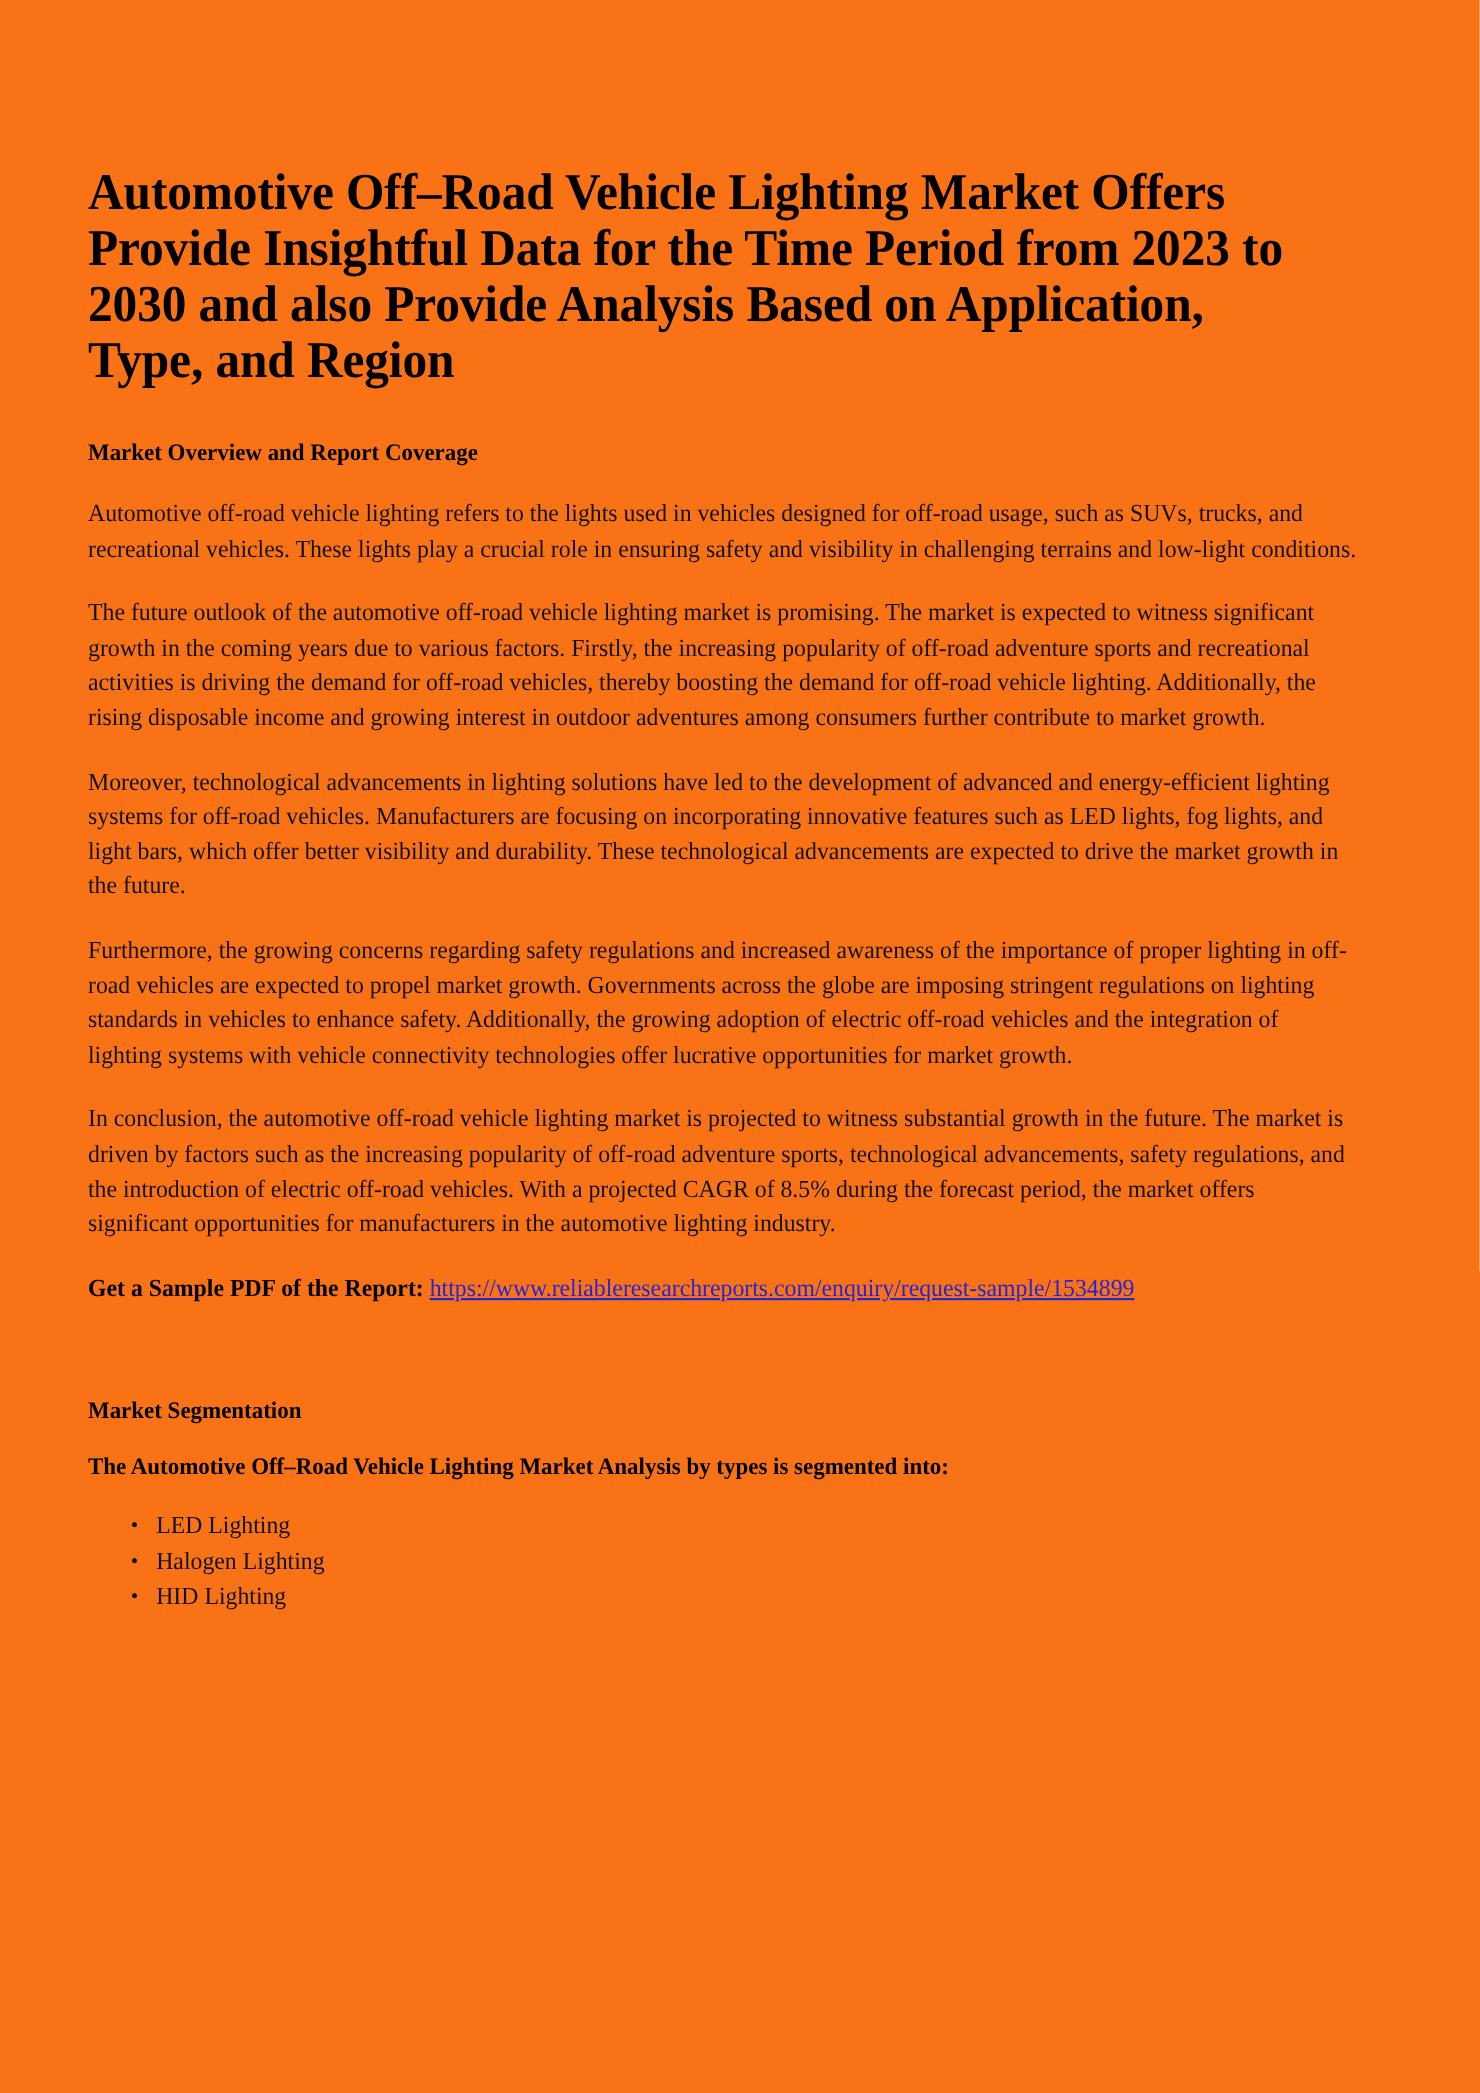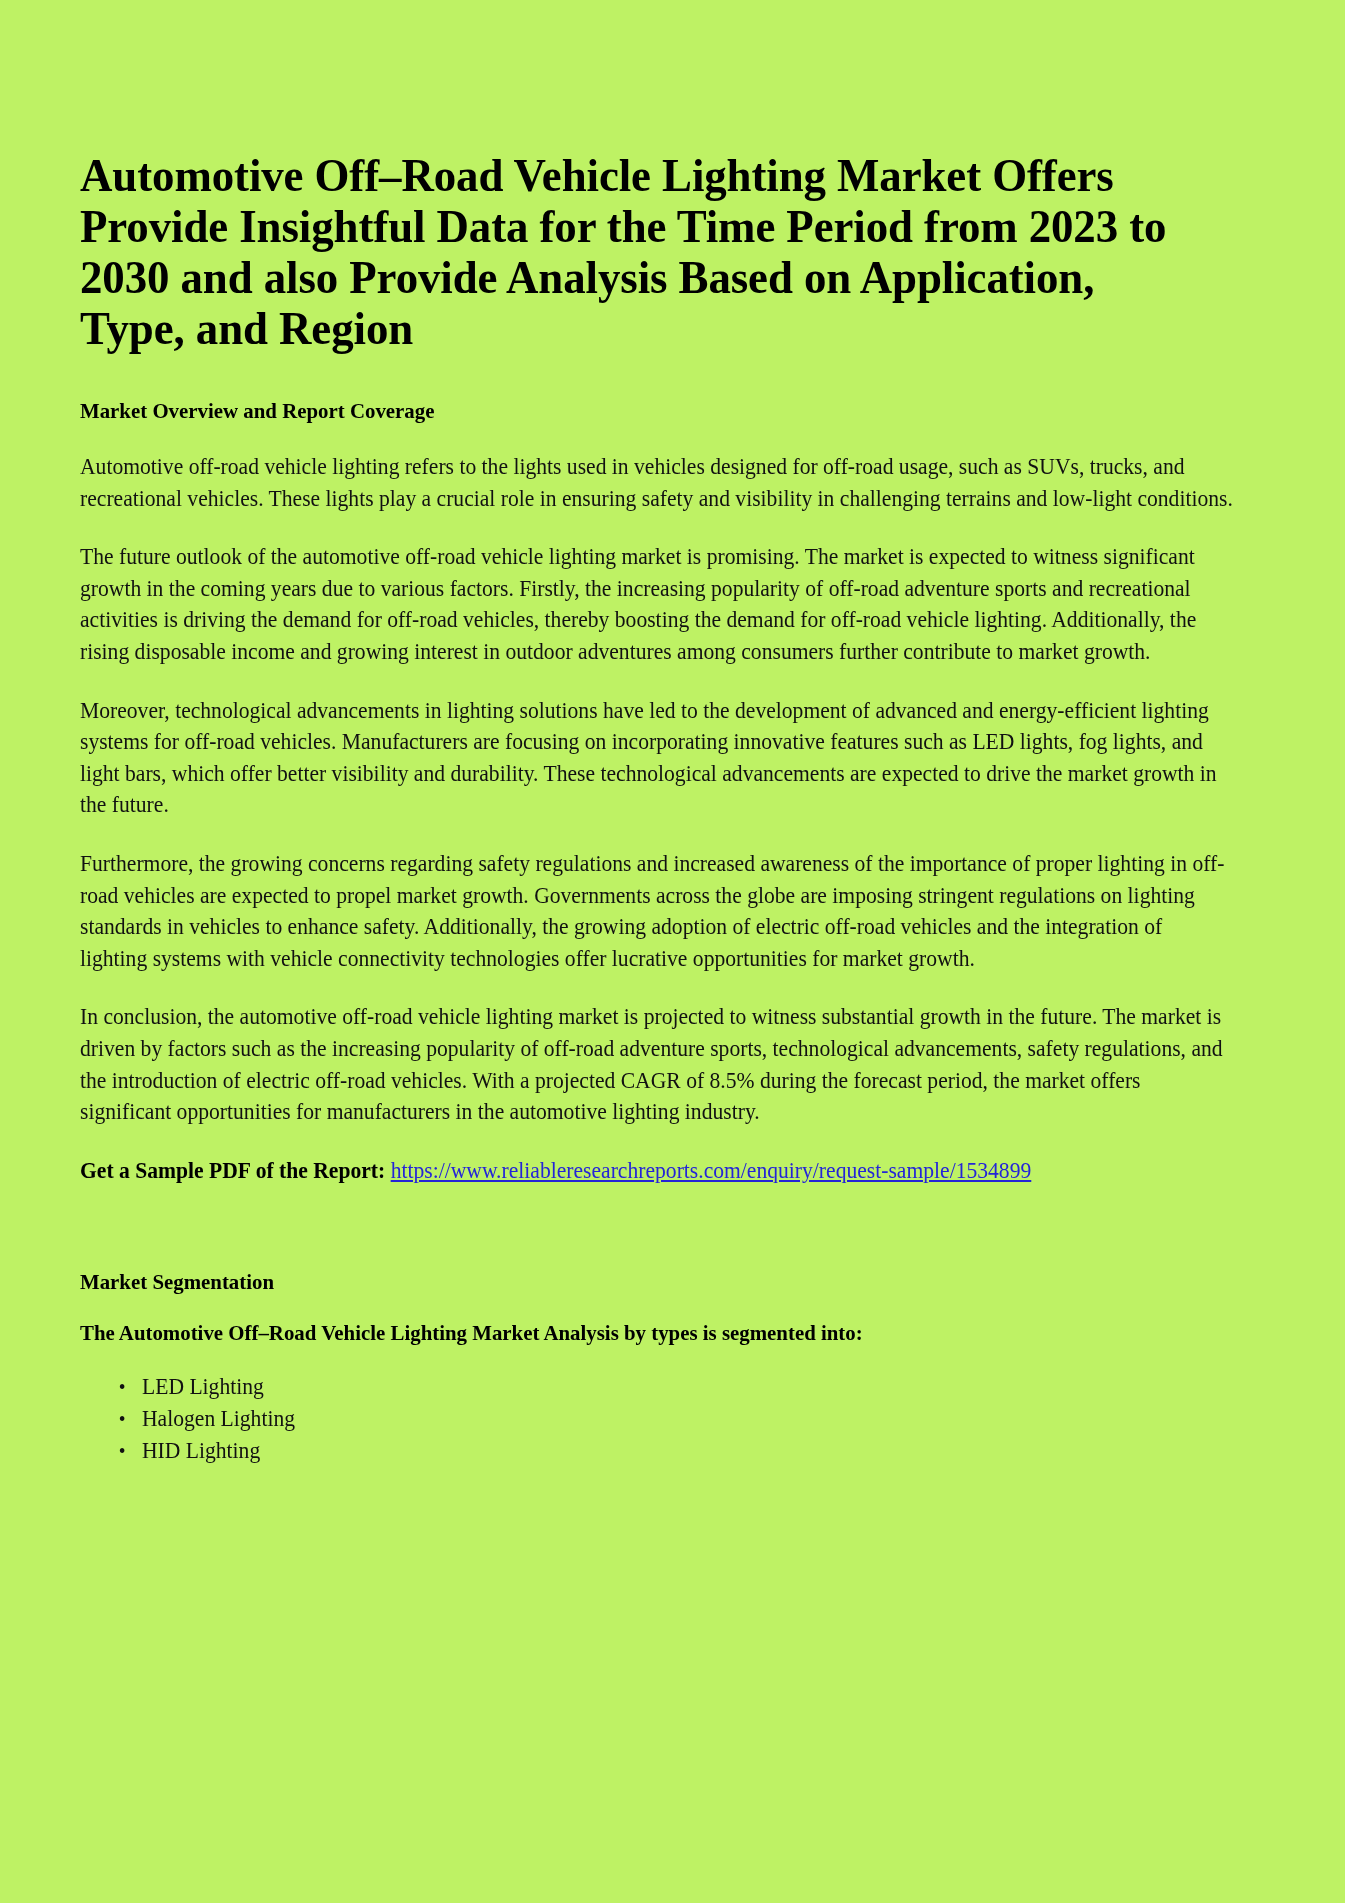--- a/index.html
+++ b/index.html
@@ -14,21 +14,21 @@
     overflow: hidden;
     font-family: "Liberation Serif", "DejaVu Serif", serif;
     color: #000000;
     -webkit-font-smoothing: antialiased;
   }
 
   .page {
     box-sizing: border-box;
     width: 1345px;
     min-height: 1903px;
-    background: #bef264;
+    background: #f97316;
     padding: 150px 40px 40px 80px;
   }
 
   
   .doc-title {
     font-family: "Liberation Serif", "DejaVu Serif", serif;
     font-weight: bold;
     font-size: 47px;
     line-height: 51px;
     letter-spacing: -0.1px;

